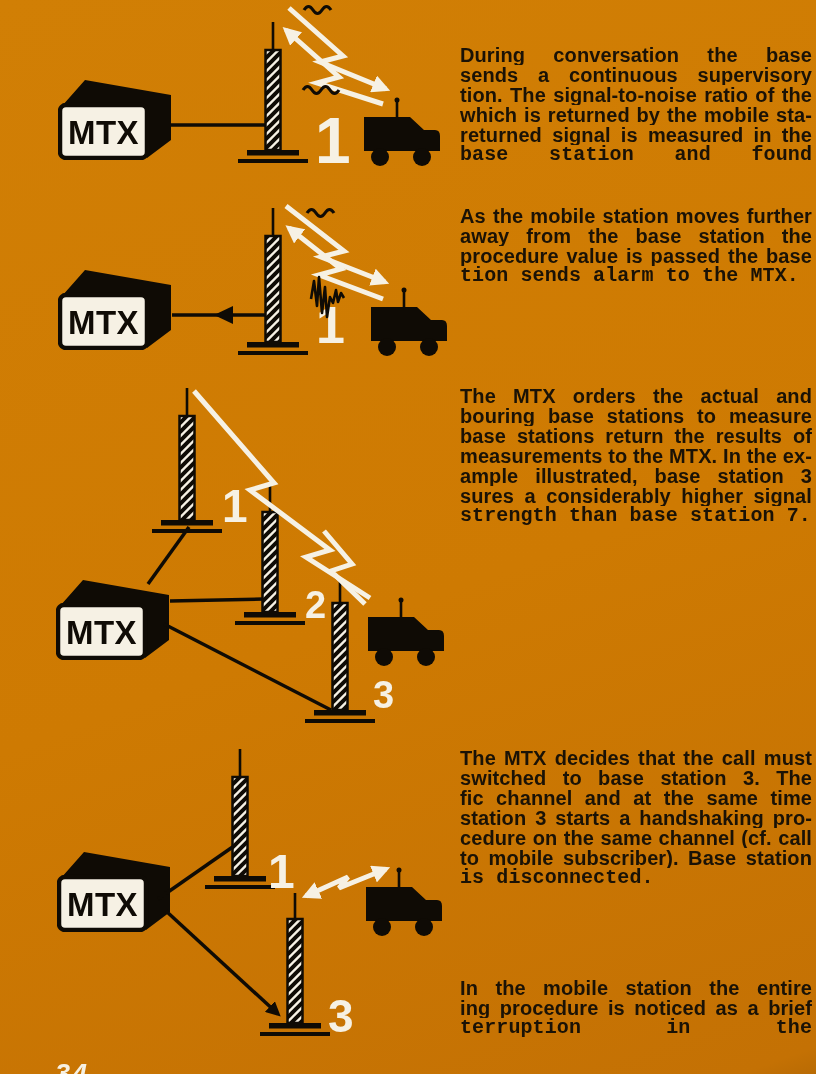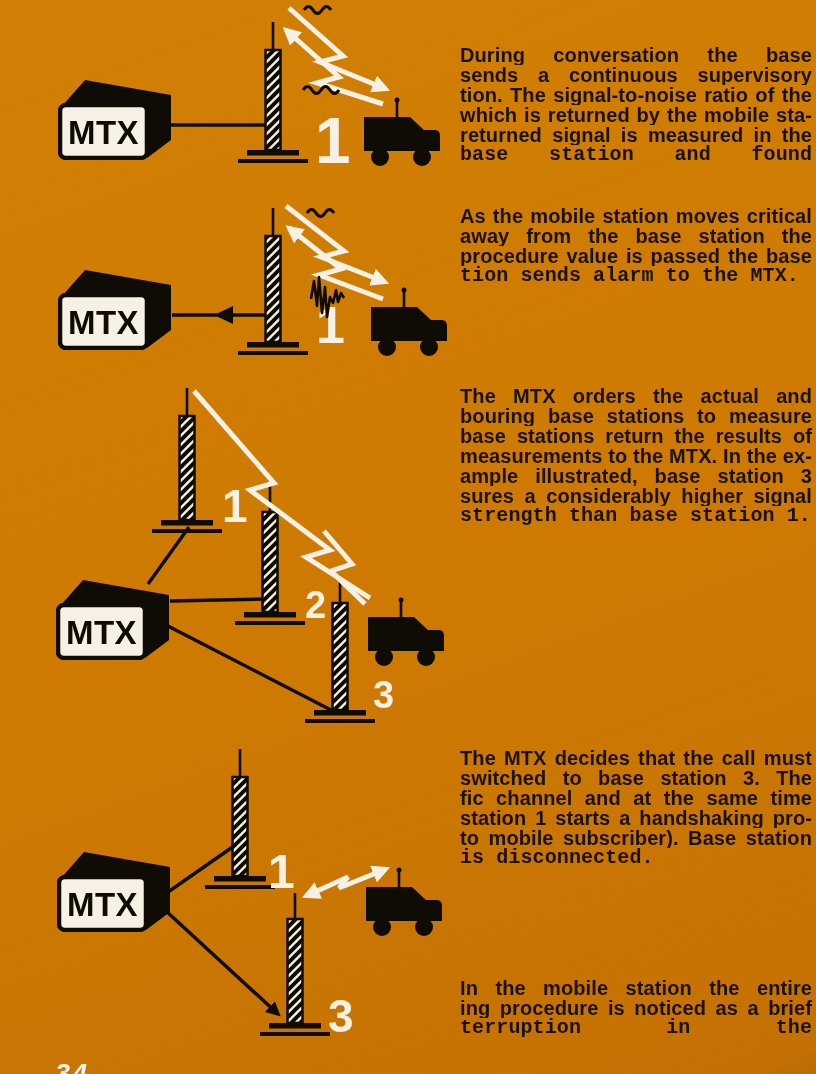--- a/index.html
+++ b/index.html
@@ -167,39 +167,40 @@
 
   <div class="para" style="left:460px;top:45px">
       <div class="jline">During conversation the base station</div>
       <div class="jline">sends a continuous supervisory signal</div>
       <div class="jline">tion. The signal-to-noise ratio of the</div>
       <div class="jline">which is returned by the mobile sta-</div>
       <div class="jline">returned signal is measured in the</div>
       <div class="jline jline-last">base station and found satisfactory.</div>
     </div>
   <div class="para" style="left:460px;top:206px">
-      <div class="jline">As the mobile station moves critical</div>
+      <div class="jline">As the mobile station moves further</div>
       <div class="jline">away from the base station the signal-</div>
       <div class="jline">procedure value is passed the base sta-</div>
       <div class="jline jline-last">tion sends alarm to the MTX.</div>
     </div>
   <div class="para" style="left:460px;top:386px">
       <div class="jline">The MTX orders the actual and neigh-</div>
       <div class="jline">bouring base stations to measure the</div>
       <div class="jline">base stations return the results of the</div>
       <div class="jline">measurements to the MTX. In the ex-</div>
       <div class="jline">ample illustrated, base station 3 mea-</div>
       <div class="jline">sures a considerably higher signal</div>
-      <div class="jline jline-last">strength than base station 1.</div>
+      <div class="jline jline-last">strength than base station 7.</div>
     </div>
   <div class="para" style="left:460px;top:748px">
       <div class="jline">The MTX decides that the call must be</div>
       <div class="jline">switched to base station 3. The mobile</div>
       <div class="jline">fic channel and at the same time base</div>
-      <div class="jline">station 1 starts a handshaking pro-</div>
+      <div class="jline">station 3 starts a handshaking pro-</div>
+      <div class="jline">cedure on the same channel (cf. call</div>
       <div class="jline">to mobile subscriber). Base station 1</div>
       <div class="jline jline-last">is disconnected.</div>
     </div>
   <div class="para" style="left:460px;top:978px">
       <div class="jline">In the mobile station the entire switch-</div>
       <div class="jline">ing procedure is noticed as a brief in-</div>
       <div class="jline jline-last">terruption in the conversation.</div>
     </div>
 
   <div class="pageno">34</div>

